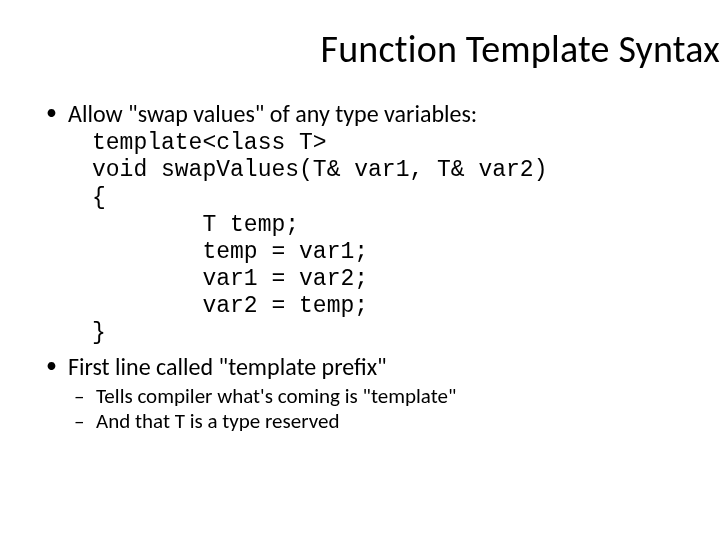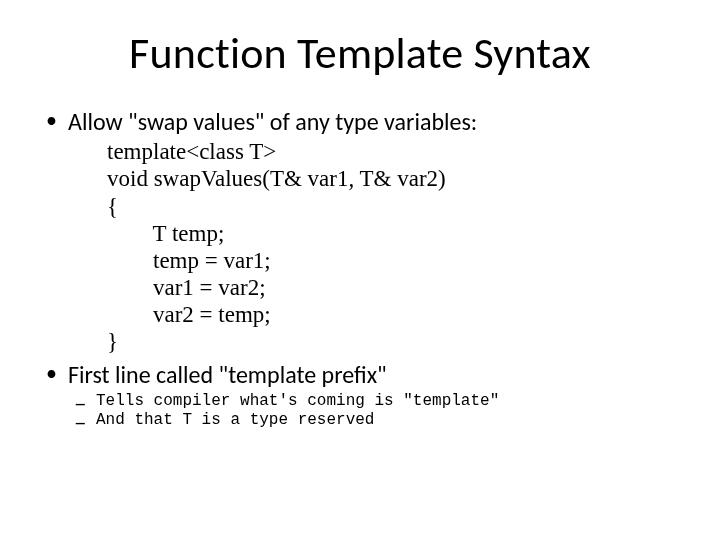--- a/index.html
+++ b/index.html
@@ -13,22 +13,22 @@
     overflow: hidden;
     position: relative;
   }
   .slide {
     width: 720px;
     height: 540px;
     position: relative;
     box-sizing: border-box;
   }
   .title {
-    text-align: center;
-    font-size: 44px;
+    text-align: right;
+    font-size: 38px;
     font-weight: 400;
     margin-top: 26px;
     margin-bottom: 28px;
     letter-spacing: 0.2px;
   }
   .body {
     padding-left: 40px;
     padding-right: 40px;
     font-size: 24px;
     line-height: 1.18;
@@ -45,39 +45,38 @@
   }
   ul.top > li::before {
     content: "•";
     position: absolute;
     left: 6px;
     top: 0;
     font-size: 22px;
     color: #000;
   }
   .code {
-    font-family: Liberation Serif, serif;
+    font-family: Liberation Mono, monospace;
     font-size: 23px;
     line-height: 1.18;
     white-space: pre;
-    margin-left: 39px;
+    margin-left: 24px;
     margin-top: 2px;
     margin-bottom: 6px;
   }
   ul.sub {
     list-style: none;
     margin: 2px 0 0 0;
     padding: 0;
   }
   ul.sub > li {
     position: relative;
     padding-left: 28px;
-    font-size: 16px;
+    font-size: 21px;
     line-height: 1.22;
-    font-family: Liberation Mono, monospace;
   }
   ul.sub > li::before {
     content: "–";
     position: absolute;
     left: 6px;
     top: 0;
     font-size: 21px;
   }
   .footer-left {
     position: absolute;

